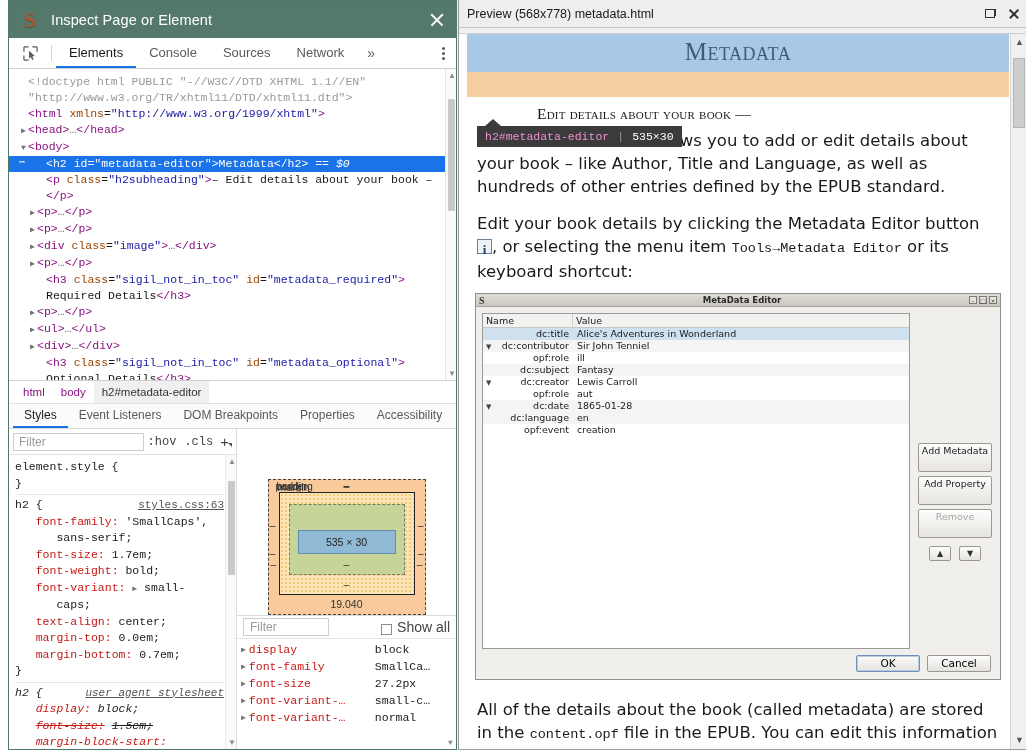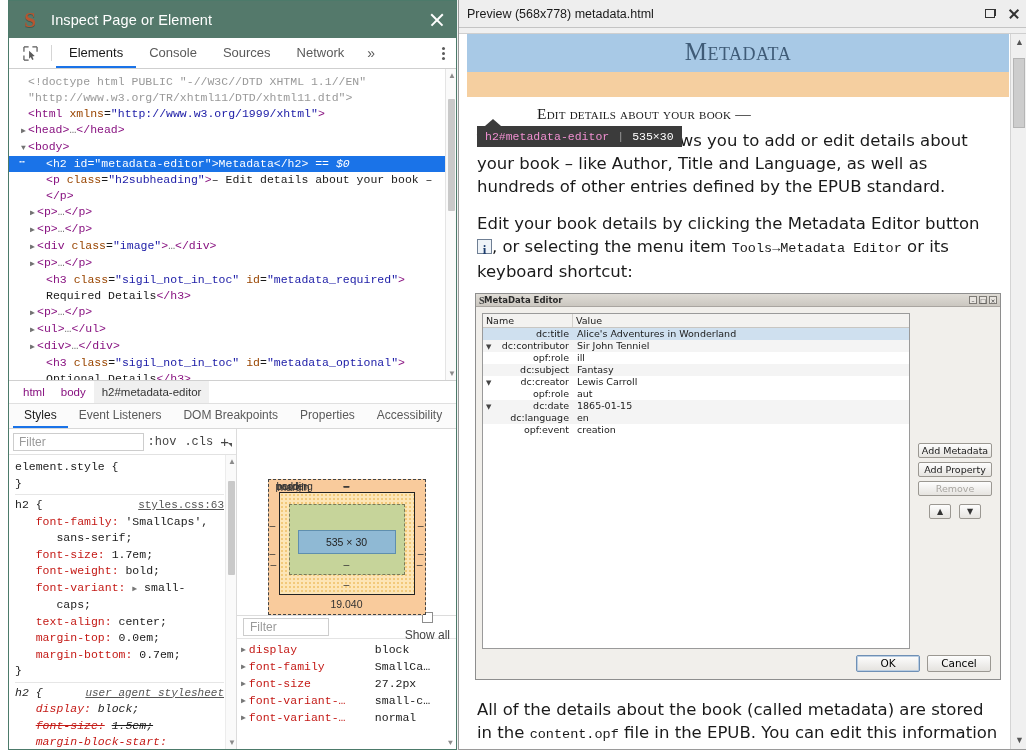--- a/index.html
+++ b/index.html
@@ -153,21 +153,21 @@
   .bm-margin{ border:1px dashed #444; background:#f9cb9c; padding:12px 10px 4px 10px;}
   .bm-border{ border:1px solid #222; background:#fde5b6; padding:11px 9px 4px 9px; background-image: radial-gradient(#f2c97a 0.8px, transparent 0.8px); background-size:4px 4px;}
   .bm-padding{ border:1px dashed #7a7a5a; background:#c6d49a; padding:25px 8px 4px 8px;}
   .bm-content{ background:#8fb9d4; border:1px solid #5f8fae; text-align:center; padding:5px 0; font-size:10.5px; color:#222;}
   .bm-lab{ position:absolute; font-size:10.5px; color:#333;}
   .bm-dash{ text-align:center; font-size:10.5px; color:#333; line-height:11px;}
   .bm-side{ position:absolute; font-size:10.5px; color:#333;}
 
   .computed-head{ height:24px; display:flex; align-items:center; border-top:1px solid #dcdcdc; border-bottom:1px solid #e4e4e4; padding:0 6px; flex:0 0 auto; background:#fff;}
   .computed-head .lab{ font-size:12px; color:#9a9a9a; border:1px solid #cdcdcd; padding:1px 6px; min-width:86px;}
-  .computed-head .showall{ margin-left:auto; display:flex; align-items:center; gap:5px; font-size:12px; color:#444; cursor:pointer;flex-direction:column;}
+  .computed-head .showall{ margin-left:auto; display:flex; align-items:flex-end; gap:5px; font-size:14px; color:#444; cursor:pointer;}
   .cbx{ width:11px; height:11px; border:1px solid #8d8d8d; background:#fff; display:inline-block;}
   .computed-list{ flex:1 1 auto; overflow:hidden; font-family:"Liberation Mono",monospace; font-size:11.5px; position:relative; padding-top:2px;}
   .crow{ display:flex; line-height:17px; padding-left:4px;}
   .crow .cn{ color:#c41a16; width:126px; white-space:nowrap; overflow:hidden;}
   .crow .cv{ color:#1a1a1a;}
   .crow .tri{ margin-right:3px;}
 
   
   .preview {
     position:absolute; left:458px; top:0; width:568px; height:750px;
@@ -220,36 +220,36 @@
   .tip .bar{ color:#9a9a9a; }
   .tip .sz{ color:#ffffff; }
   .tip::before{ content:""; position:absolute; left:8px; top:-7px; border-left:8px solid transparent;
      border-right:8px solid transparent; border-bottom:7px solid #3b3b3b;}
 
   
   .mde{ margin:10px 8px 0 8px; border:1px solid #8e8e8e; background:#f1efeb; }
   .mde-title{ height:13px; background: linear-gradient(#dfdcd6,#cbc7c0); border-bottom:1px solid #a9a5a0;
               display:flex; align-items:center; padding:0 3px; position:relative;}
   .mde-title .s{ font-family:"Liberation Serif",serif; font-weight:bold; font-size:10px; color:#3a3a3a; }
-  .mde-title .tt{ position:absolute; left:8px; right:0; font-size:8.5px; color:#2a2a2a; font-weight:bold;}
+  .mde-title .tt{ position:absolute; left:8px; right:0; text-align:center; font-size:8.5px; color:#2a2a2a; font-weight:bold;}
   .mde-title .wb{ margin-left:auto; display:flex; gap:2px; z-index:2;}
   .mde-title .wb i{ width:8px; height:8px; border:1px solid #7d7a75; background:#e8e5e0; display:block; font-size:6px; line-height:7px; text-align:center; color:#333; font-style:normal;}
   .mde-main{ display:flex; padding:6px; gap:6px;}
   .mde-table{ flex:1 1 auto; background:#ffffff; border:1px solid #9a9a9a; height:336px; overflow:hidden;}
   .mde-thead{ display:flex; background:#f3f2f0; border-bottom:1px solid #c8c6c2; font-size:9.5px; color:#1a1a1a;}
   .mde-thead div{ padding:1px 3px; }
   .mde-thead .c1{ width:90px; border-right:1px solid #d3d1cd;}
   .mde-row{ display:flex; font-size:9.5px; line-height:12px; color:#1a1a1a;}
   .mde-row.alt{ background:#f4f4f4;}
   .mde-row.selrow{ background:#cfe0ef;}
   .mde-row .c1{ width:90px; text-align:right; padding-right:4px; white-space:nowrap; position:relative;}
   .mde-row .c2{ padding-left:4px; white-space:nowrap;}
   .mde-row .tw{ position:absolute; left:3px; top:1px; font-size:7px; color:#444;}
   .mde-side{ width:78px; display:flex; flex-direction:column; gap:4px; padding-top:130px; align-items:center;}
-  .mde-btn{ width:74px; height:15px; font-size:9.5px; background: linear-gradient(#fdfdfd,#e6e4e0);
+  .mde-btn{ width:74px; height:29px; font-size:9.5px; background: linear-gradient(#fdfdfd,#e6e4e0);
             border:1px solid #9b9892; border-radius:2px; text-align:center; line-height:13px; color:#1a1a1a; cursor:pointer;}
   .mde-btn.dis{ color:#a9a6a1; }
   .mde-arrows{ display:flex; gap:8px; margin-top:4px;}
   .mde-arrow{ width:22px; height:15px; background:linear-gradient(#fdfdfd,#e6e4e0); border:1px solid #9b9892;
               border-radius:2px; text-align:center; line-height:13px; font-size:8px; color:#333; cursor:pointer;}
   .mde-foot{ display:flex; justify-content:flex-end; gap:7px; padding:0 9px 7px 0;}
   .mde-ok{ width:64px; height:17px; font-size:10.5px; line-height:15px; text-align:center; cursor:pointer;
            background:linear-gradient(#fdfdfd,#e4e2de); border:1px solid #6f90b5; border-radius:2px; box-shadow:0 0 0 1px #b9cde2 inset;}
   .mde-cancel{ width:64px; height:17px; font-size:10.5px; line-height:15px; text-align:center; cursor:pointer;
            background:linear-gradient(#fdfdfd,#e4e2de); border:1px solid #9b9892; border-radius:2px;}
@@ -496,21 +496,21 @@
                   <div class="mde-row">
                     <span class="c1"><span class="tw">▼</span>dc:creator</span>
                     <span class="c2">Lewis Carroll</span>
                   </div>
                   <div class="mde-row">
                     <span class="c1">opf:role</span>
                     <span class="c2">aut</span>
                   </div>
                   <div class="mde-row alt">
                     <span class="c1"><span class="tw">▼</span>dc:date</span>
-                    <span class="c2">1865-01-15</span>
+                    <span class="c2">1865-01-28</span>
                   </div>
                   <div class="mde-row alt">
                     <span class="c1">dc:language</span>
                     <span class="c2">en</span>
                   </div>
                   <div class="mde-row">
                     <span class="c1">opf:event</span>
                     <span class="c2">creation</span>
                   </div>
                 </div>

